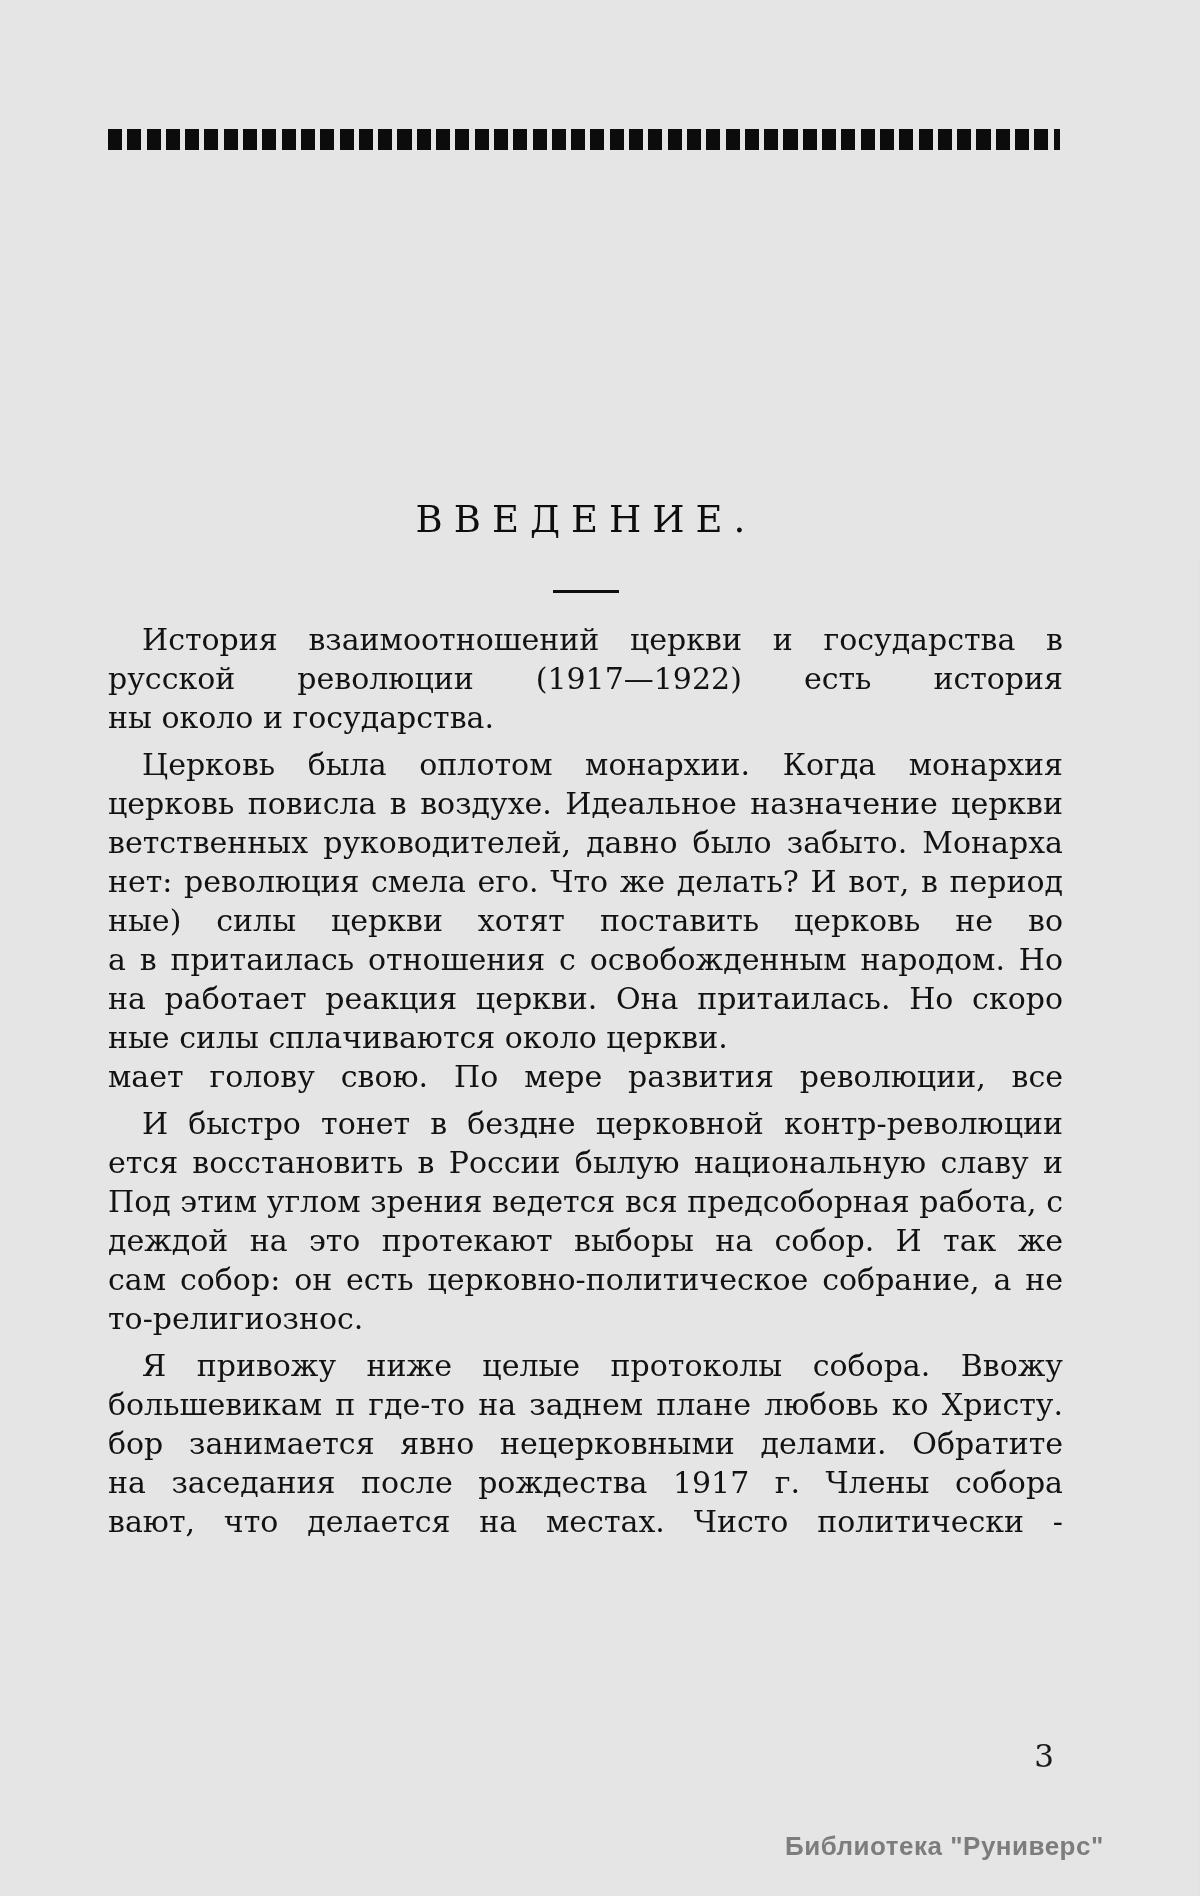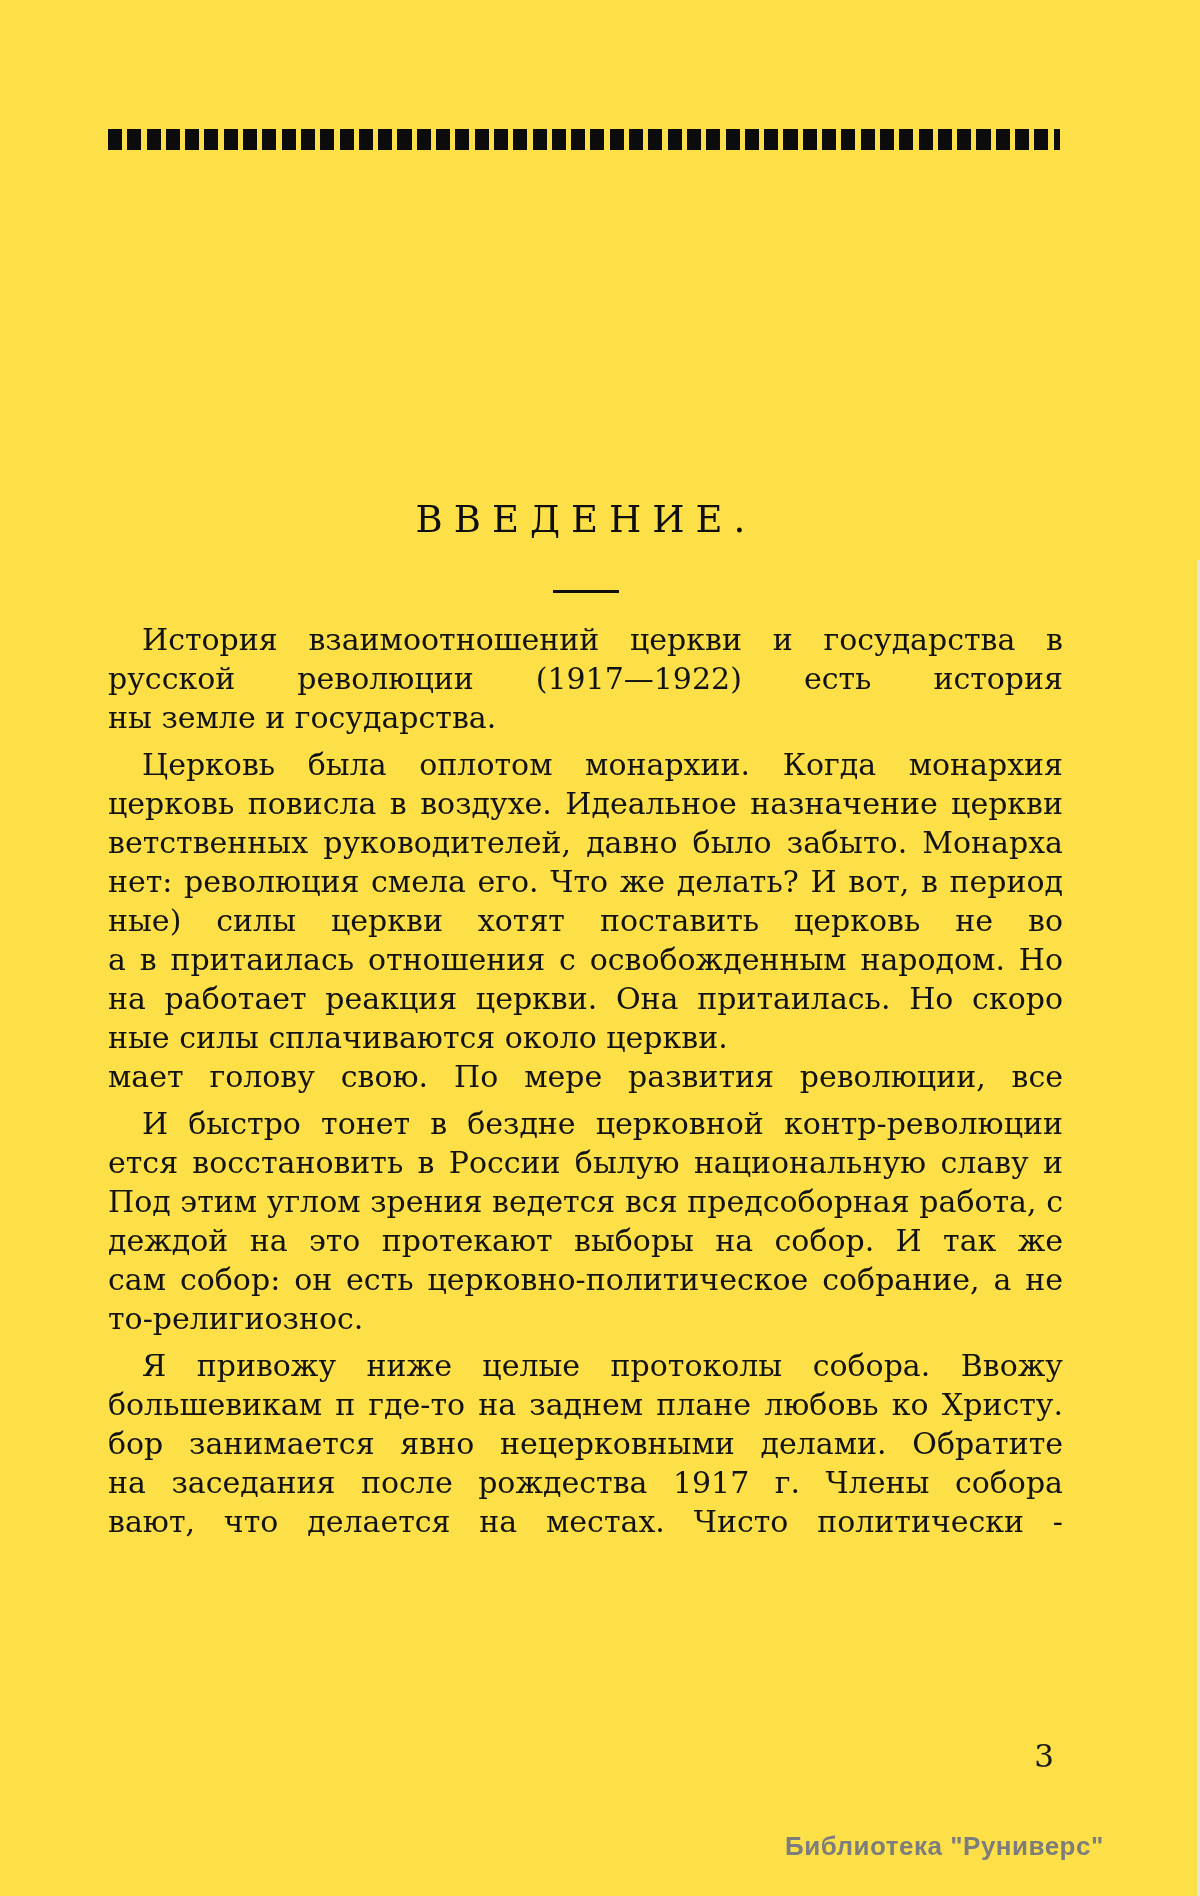--- a/index.html
+++ b/index.html
@@ -1,20 +1,20 @@
 <!DOCTYPE html>
 <html><head>
 <meta charset="utf-8">
 <style>
   html, body { margin: 0; padding: 0; background: #ffffff; }
   .page {
     position: relative;
     width: 1200px;
     height: 1896px;
-    background: #fde047;
+    background: #e5e5e5;
     overflow: hidden;
     font-family: "DejaVu Serif", "Liberation Serif", serif;
     color: #141414;
   }
   
   .ornament {
     position: absolute;
     left: 108px;
     top: 129px;
     width: 952px;
@@ -101,21 +101,21 @@
   <h1 class="title">ВВЕДЕНИЕ.</h1>
 
   <div class="title-rule">
     <span class="bar"></span>
   </div>
 
   <div class="body-text">
       <div class="paragraph">
         <div class="line first">История взаимоотношений церкви и государства в период</div>
         <div class="line">русской революции (1917—1922) есть история гражданской вой-</div>
-        <div class="line last no-flush">ны земле и государства.</div>
+        <div class="line last no-flush">ны около и государства.</div>
       </div>
       <div class="paragraph">
         <div class="line first">Церковь была оплотом монархии. Когда монархия рухнула,</div>
         <div class="line">церковь повисла в воздухе. Идеальное назначение церкви—осу-</div>
         <div class="line">ветственных руководителей, давно было забыто. Монарха теперь</div>
         <div class="line">нет: революция смела его. Что же делать? И вот, в период вес-</div>
         <div class="line">ные) силы церкви хотят поставить церковь не во враждебные,</div>
         <div class="line">а в притаилась отношения с освобожденным народом. Но—силь-</div>
         <div class="line">на работает реакция церкви. Она притаилась. Но скоро поды-</div>
         <div class="line last no-flush">ные силы сплачиваются около церкви.</div>

